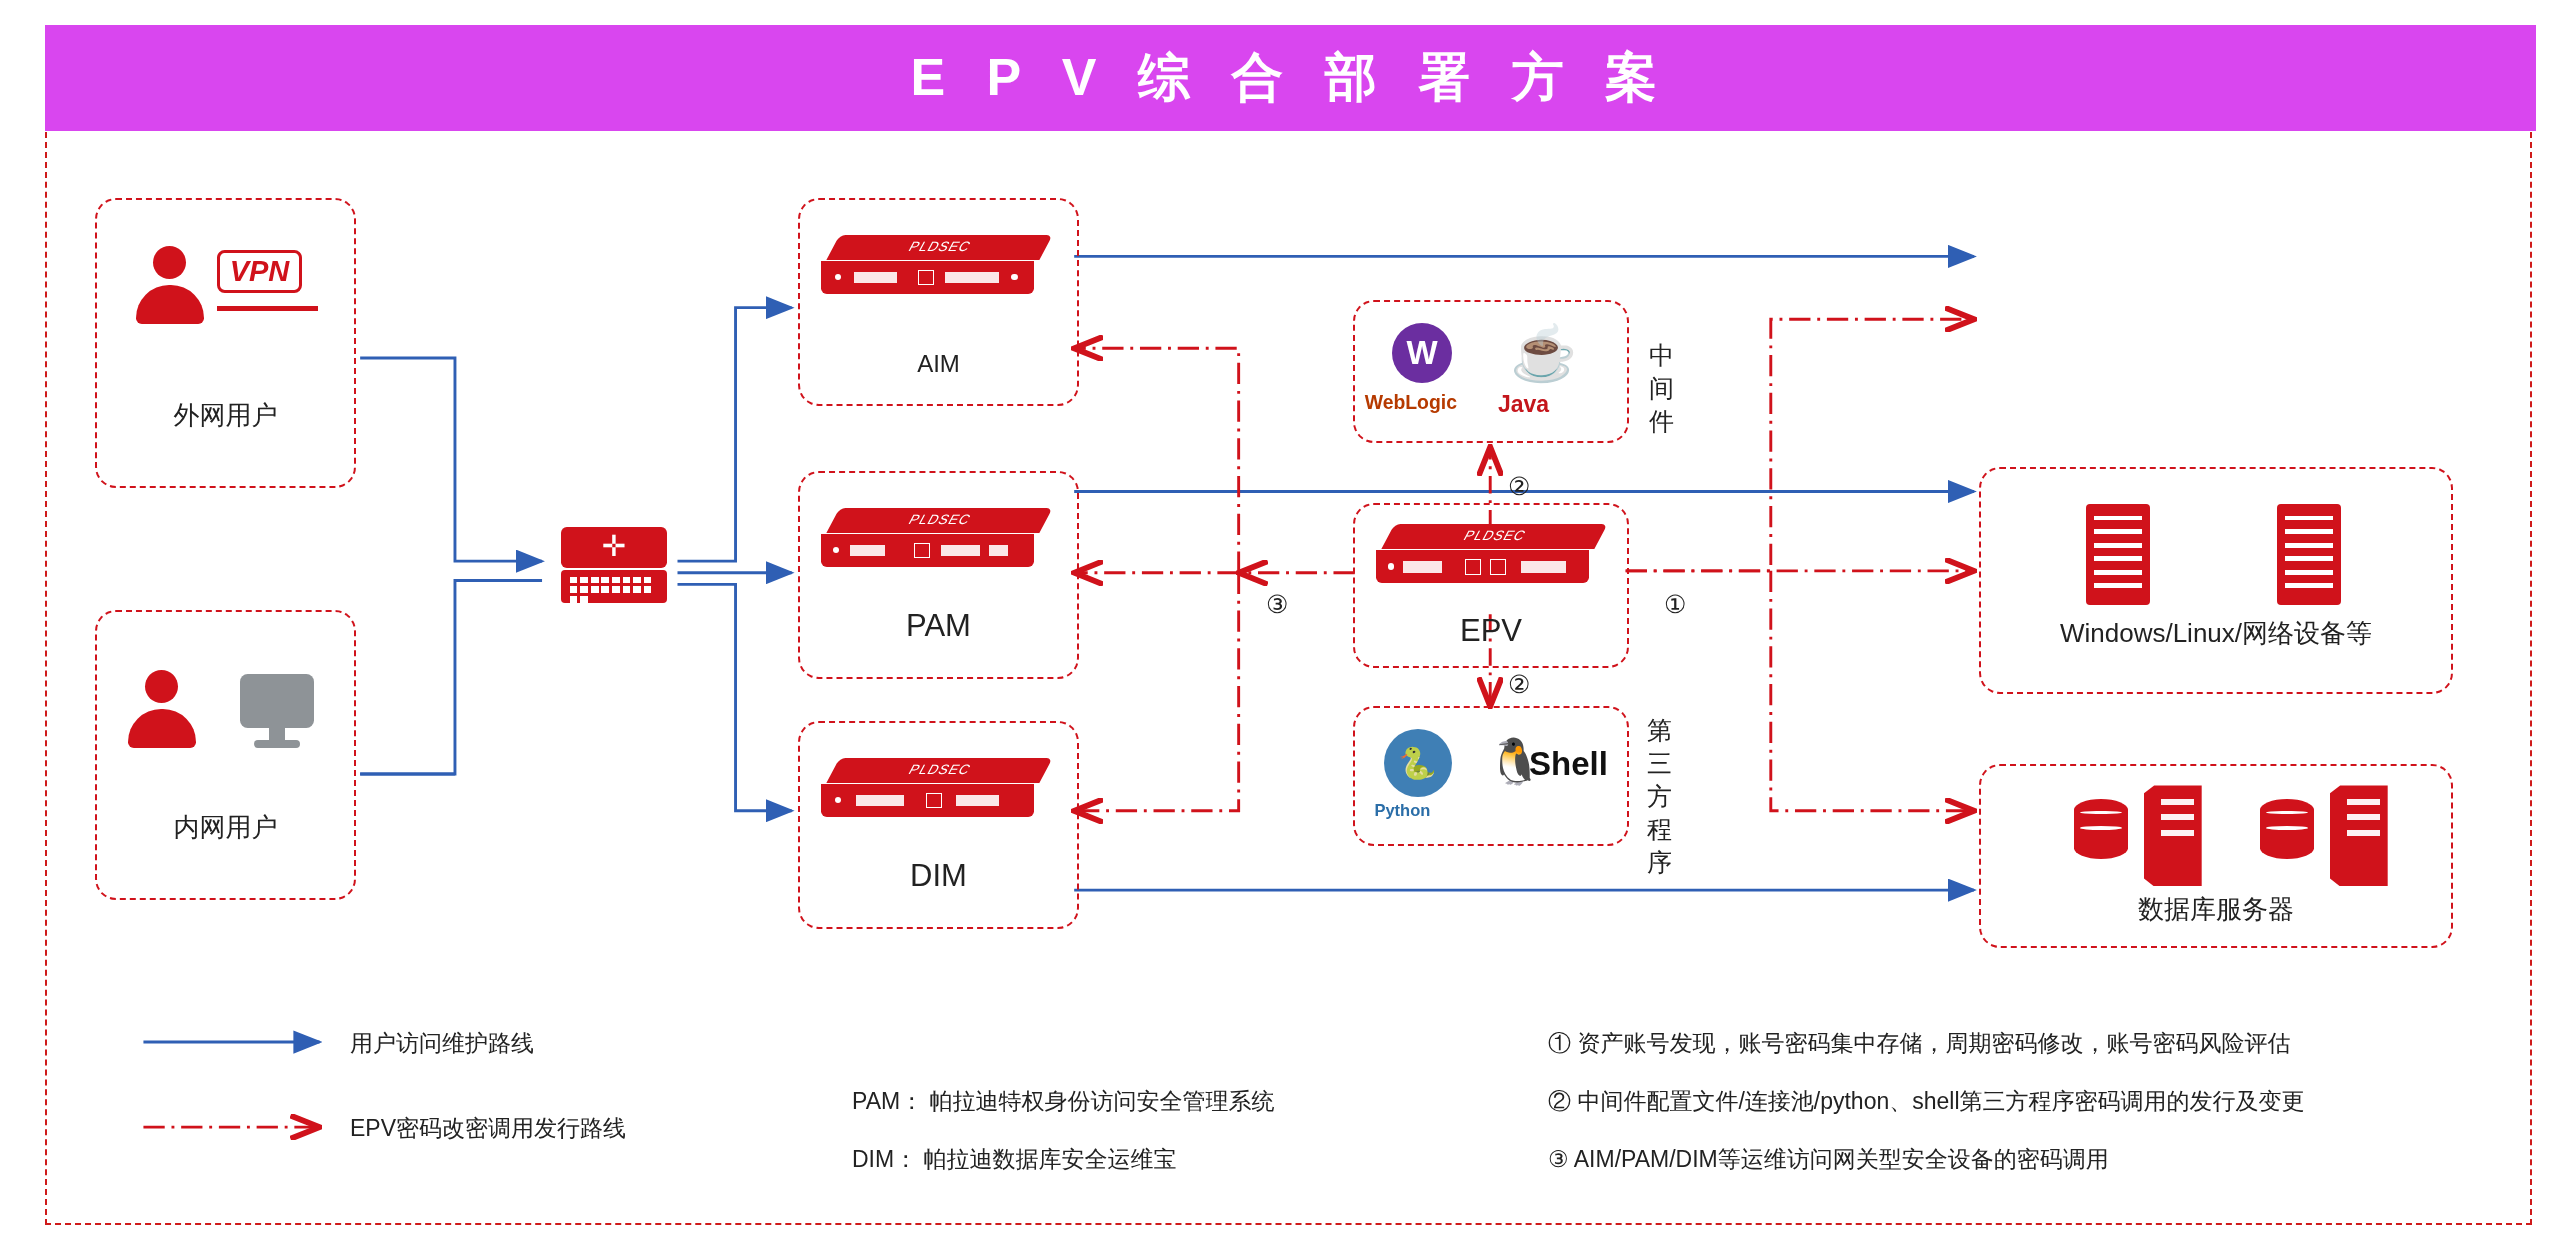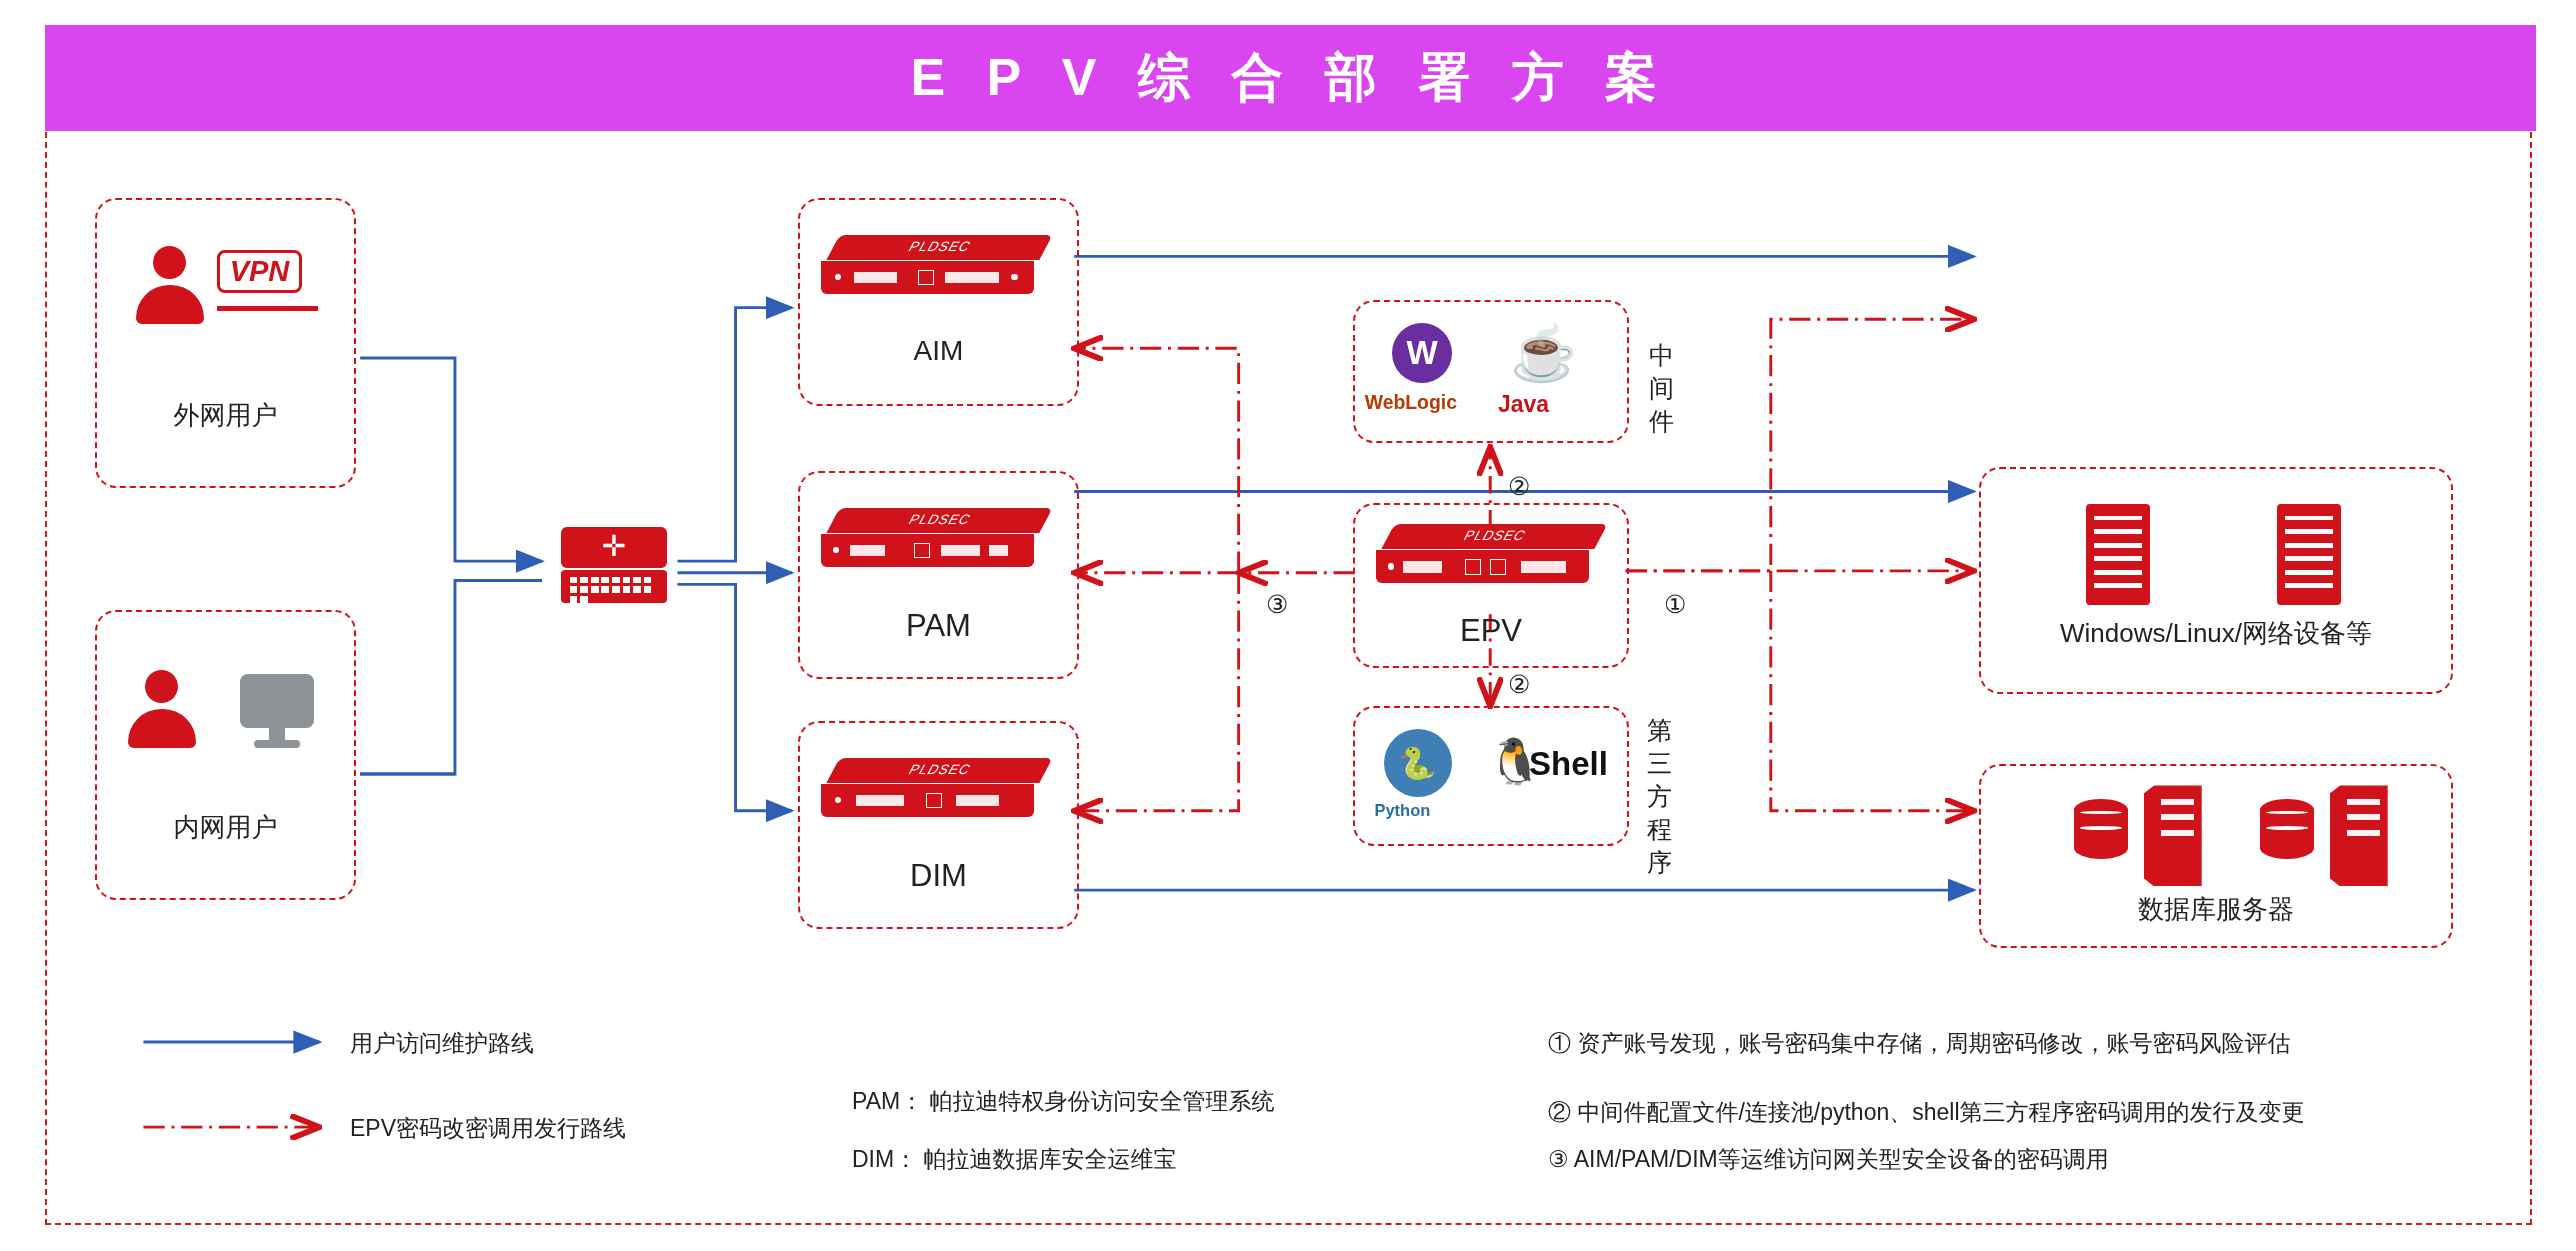--- a/index.html
+++ b/index.html
@@ -493,21 +493,21 @@
           <div class="app-brand">PLDSEC</div>
         </div>
       <div class="app-body">
         <div class="app-dot" style="left:13.5px;"></div>
         <div class="app-bar" style="left:33px; width:43px;"></div>
         <div class="app-sq" style="left:97px;"></div>
         <div class="app-bar" style="left:124px; width:54px;"></div>
         <div class="app-dot" style="left:190px;"></div>
       </div>
     </div>
-    <div class="box-label" style="top:135px; font-size:28px;">AIM</div>
+    <div class="box-label" style="top:150px; font-size:24px;">AIM</div>
   </div>
 
   <div class="rbox" style="left:798px; top:471px; width:281px; height:208px;">
     <div class="appliance" style="left:21px; top:35px;">
       <div class="app-top">
           <div class="app-brand">PLDSEC</div>
         </div>
       <div class="app-body">
         <div class="app-dot" style="left:11.6px;"></div>
         <div class="app-bar" style="left:29px; width:35px;"></div>
@@ -612,17 +612,17 @@
   <div class="circ-num" style="left:1266px; top:590px;">③</div>
   <div class="circ-num" style="left:1664px; top:590px;">①</div>
 
   <div class="legend-text" style="left:350px; top:1028px;">用户访问维护路线</div>
   <div class="legend-text" style="left:350px; top:1113px;">EPV密码改密调用发行路线</div>
 
   <div class="legend-text" style="left:852px; top:1086px;">PAM： 帕拉迪特权身份访问安全管理系统</div>
   <div class="legend-text" style="left:852px; top:1144px;">DIM： 帕拉迪数据库安全运维宝</div>
 
   <div class="legend-text" style="left:1548px; top:1028px;">① 资产账号发现，账号密码集中存储，周期密码修改，账号密码风险评估</div>
-  <div class="legend-text" style="left:1548px; top:1086px;margin-top:11px;">② 中间件配置文件/连接池/python、shell第三方程序密码调用的发行及变更</div>
+  <div class="legend-text" style="left:1548px; top:1086px;">② 中间件配置文件/连接池/python、shell第三方程序密码调用的发行及变更</div>
   <div class="legend-text" style="left:1548px; top:1144px;">③ AIM/PAM/DIM等运维访问网关型安全设备的密码调用</div>
 
 </div>
 
 
 </body></html>

